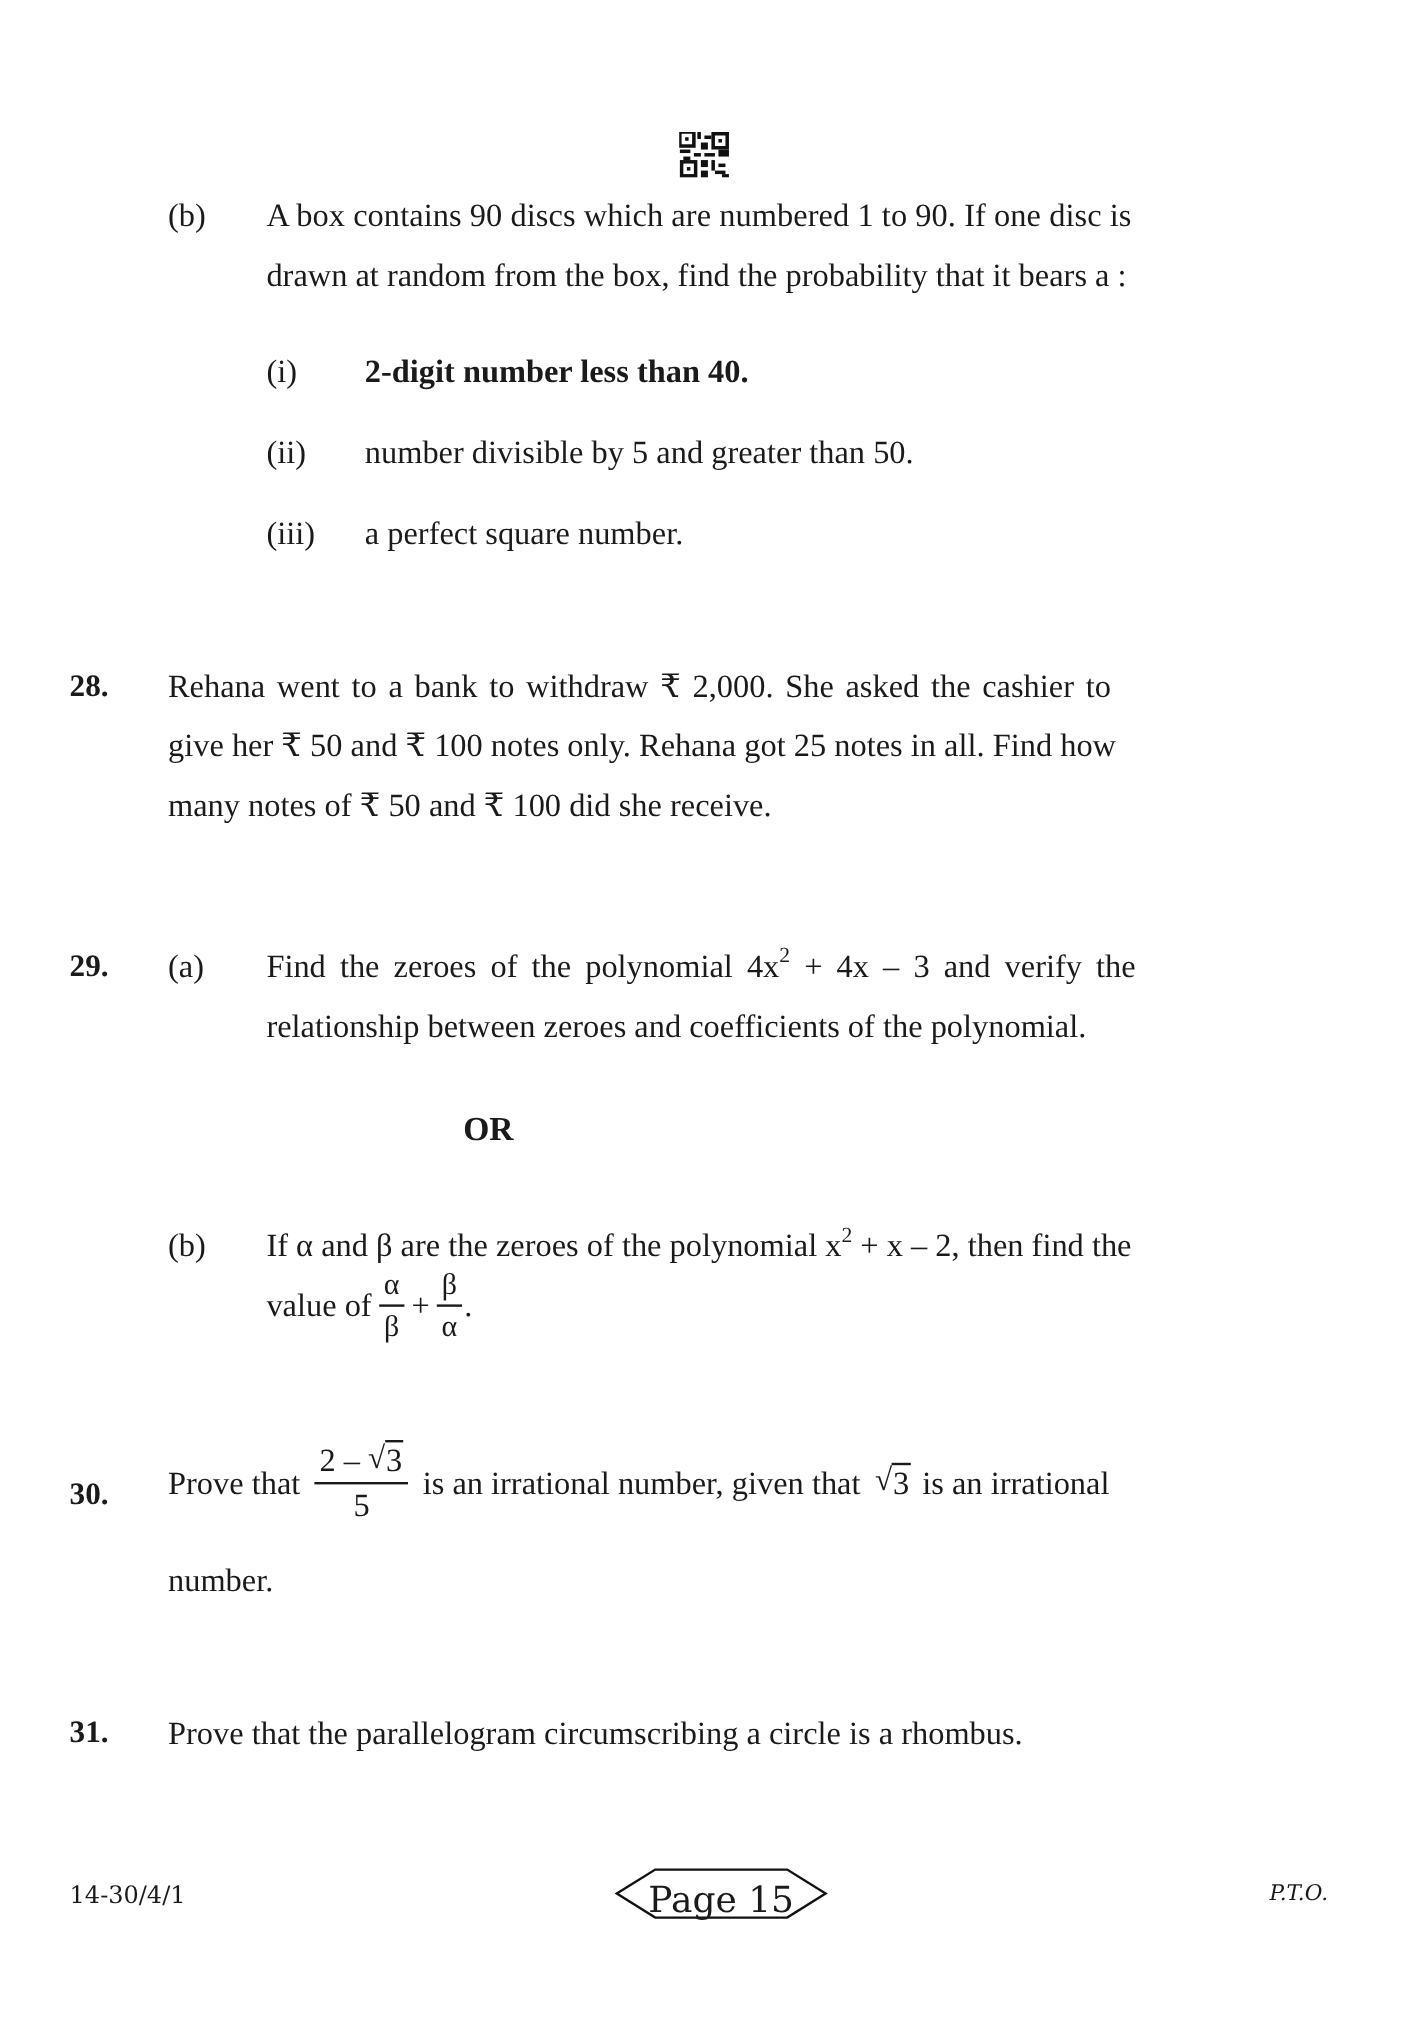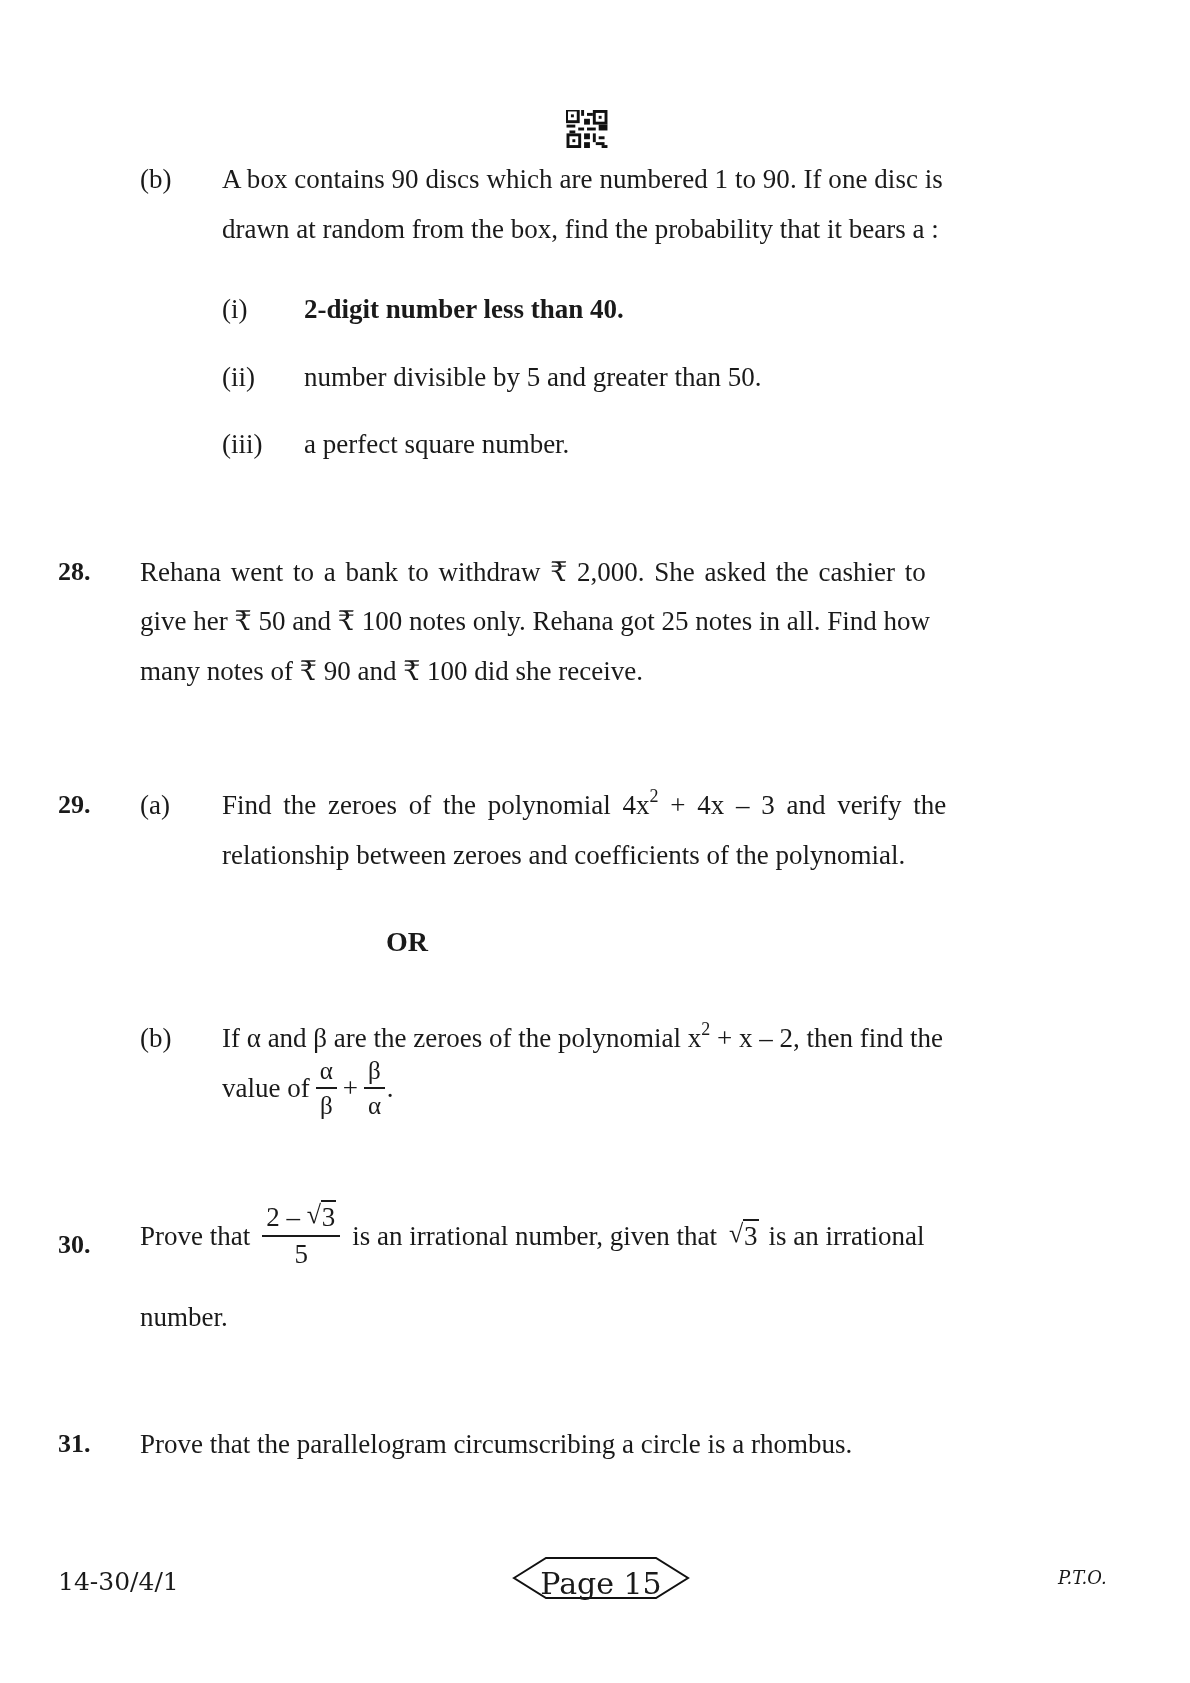--- a/index.html
+++ b/index.html
@@ -13,21 +13,21 @@
   .qnum { font-weight: bold; font-size: 26px; }
   .just { display: flex; justify-content: space-between; }
   .qr { left: 566px; top: 110px; width: 42px; height: 38px; }
   .frac { display: inline-flex; flex-direction: column; align-items: center; vertical-align: middle; margin: 0 6px; }
   .frac .num { border-bottom: 2px solid #1a1a1a; padding: 0 4px 4px; line-height: 1; }
   .frac .den { padding-top: 4px; line-height: 1; }
   .sqrt { display: inline-block; position: relative; padding-left: 14px; }
   .sqrt::before { content: "\221A"; position: absolute; left: 0; top: -2px; font-size: 26px; }
   .sqrt .rad { border-top: 2px solid #1a1a1a; padding: 0 1px; }
   sup { font-size: 18px; line-height: 0; position: relative; top: -2px; }
-  .footer-code { left: 58px; top: 1567px; font-family: "DejaVu Serif", serif; font-size: 25px; }
+  .footer-code { left: 58px; top: 1567px; font-family: "DejaVu Serif", serif; font-size: 20px; }
   .footer-pto { left: 1058px; top: 1567px; font-family: "DejaVu Serif", serif; font-size: 18px; font-style: italic; }
   .page-box { left: 512px; top: 1556px; width: 178px; height: 44px; }
   .page-box svg { position: absolute; left: 0; top: 0; }
   .page-box span { position: absolute; left: 0; width: 178px; top: 10px; text-align: center; font-family: "DejaVu Serif", serif; font-size: 30px; }
 </style>
 </head>
 <body>
 
 <div class="abs qr">
   <svg width="42" height="38" viewBox="0 0 14 13">
@@ -63,21 +63,21 @@
 <div class="abs txt" style="left:222px; top:296px;">(i)</div>
 <div class="abs txt" style="left:304px; top:296px;font-weight:bold;">2-digit number less than 40.</div>
 <div class="abs txt" style="left:222px; top:364px;">(ii)</div>
 <div class="abs txt" style="left:304px; top:364px;">number divisible by 5 and greater than 50.</div>
 <div class="abs txt" style="left:222px; top:431px;">(iii)</div>
 <div class="abs txt" style="left:304px; top:431px;">a perfect square number.</div>
 
 <div class="abs txt qnum" style="left:58px; top:559px;">28.</div>
 <div class="abs txt" style="left:140px; top:559px; word-spacing:3px;">Rehana went to a bank to withdraw ₹ 2,000. She asked the cashier to</div>
 <div class="abs txt" style="left:140px; top:608px;">give her ₹ 50 and ₹ 100 notes only. Rehana got 25 notes in all. Find how</div>
-<div class="abs txt" style="left:140px; top:658px;">many notes of ₹ 90 and ₹ 100 did she receive.</div>
+<div class="abs txt" style="left:140px; top:658px;">many notes of ₹ 50 and ₹ 100 did she receive.</div>
 
 <div class="abs txt qnum" style="left:58px; top:792px;">29.</div>
 <div class="abs txt" style="left:140px; top:792px;">(a)</div>
 <div class="abs txt" style="left:222px; top:792px; word-spacing:5px;">
   <span>Find the zeroes of the polynomial 4x</span><sup>2</sup><span> + 4x – 3 and verify the</span>
 </div>
 <div class="abs txt" style="left:222px; top:842px;">relationship between zeroes and coefficients of the polynomial.</div>
 
 <div class="abs txt" style="left:386px; top:928px; font-weight:bold; font-size:28px;">OR</div>
 

